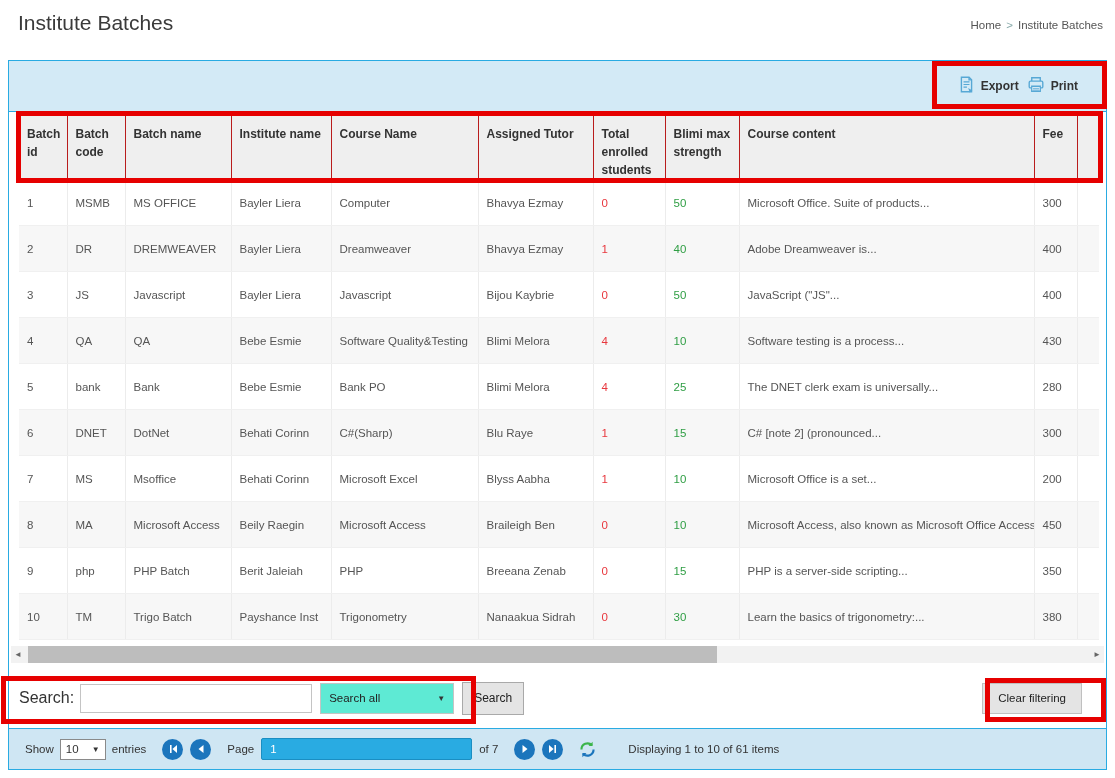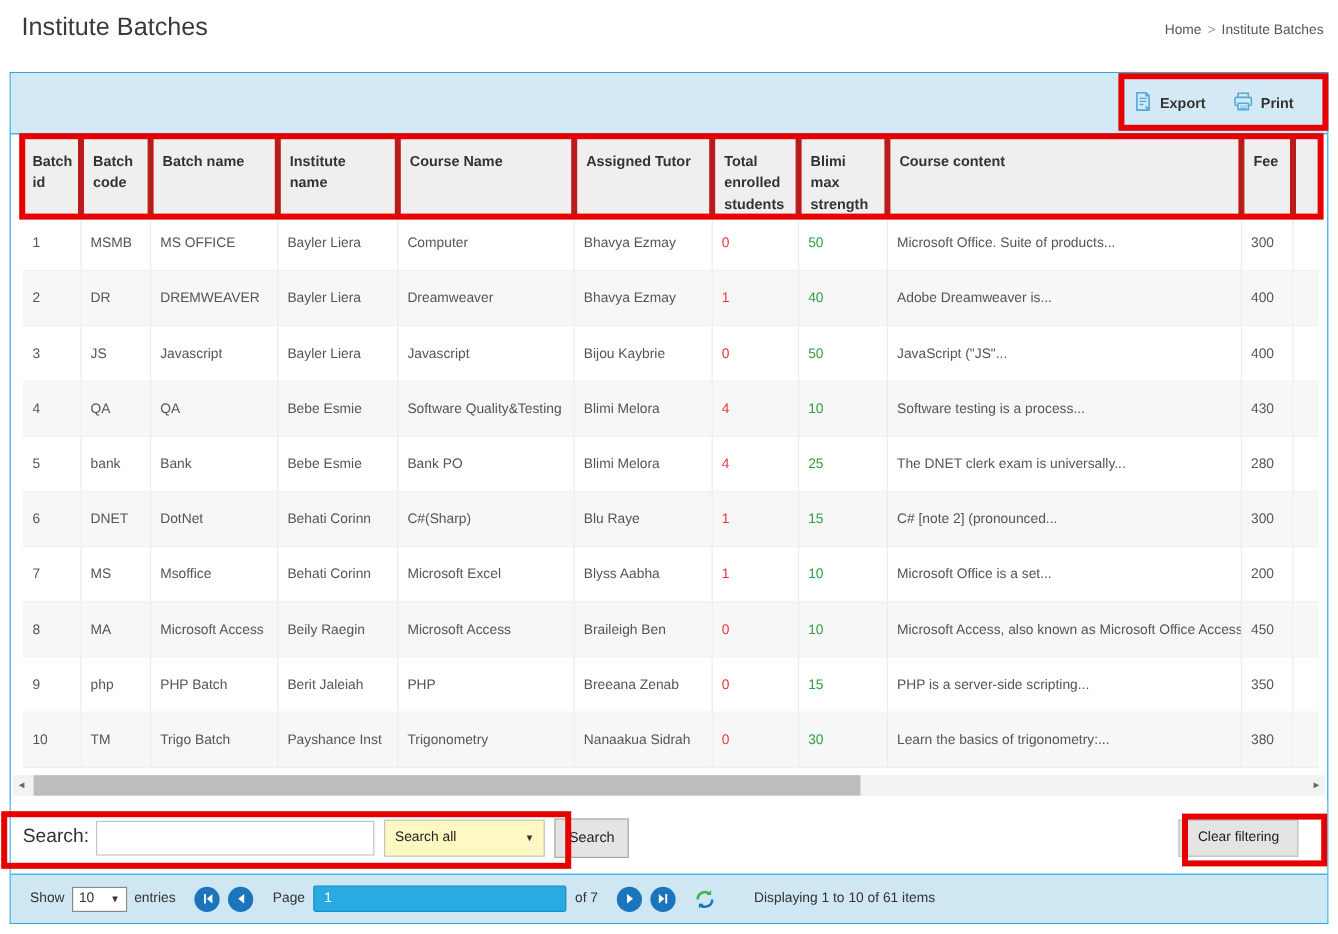--- a/index.html
+++ b/index.html
@@ -13,30 +13,30 @@
   .breadcrumb { font-size:11.5px; color:#555; margin-top:8px; }
   .breadcrumb a { color:#555; text-decoration:none; }
   .crumb-sep { color:#8aa; margin:0 5px; }
 
   
   .panel { position:absolute; left:8px; top:60px; width:1099px; height:710px;
            border:1px solid #29abe2; background:#fff; }
 
   .toolbar { height:51px; background:#d3eaf6; border-bottom:1px solid #29abe2;
              display:flex; align-items:center; justify-content:flex-end;
-             gap:22px; padding-right:28px; }
+             gap:8px; padding-right:28px; }
   .tool-btn { display:flex; align-items:center; gap:6px; font-size:12px;
               font-weight:bold; color:#333; cursor:pointer; background:none; border:none;
               font-family:"Liberation Sans", sans-serif; }
 
   
   table { border-collapse:collapse; table-layout:fixed; width:1080px; margin:0 0 0 10px; }
   thead th { background:#efefef; font-size:12px; font-weight:bold; color:#333;
              text-align:left; vertical-align:top; padding:13px 8px 0 8px; height:67px;
-             border-right:5px solid #b91c1c; border-bottom:1px solid #ddd; line-height:1.5; }
+             border-right:1px solid #b91c1c; border-bottom:1px solid #ddd; line-height:1.5; }
   thead th:last-child { border-right:none; }
   tbody td { font-size:11.5px; color:#555; padding:0 8px; height:46px;
              border-right:1px solid #ececec; border-bottom:1px solid #f0f0f0;
              overflow:hidden; white-space:nowrap; }
   tbody td:last-child { border-right:none; }
   tbody tr:nth-child(even) { background:#f7f7f7; }
   td.c-red { color:#e8373d; }
   td.c-green { color:#2f9e44; }
 
   
@@ -49,21 +49,21 @@
   .hs-left { left:0; } .hs-right { right:0; }
   .hscroll-thumb { position:absolute; left:17px; top:0; height:17px; width:63%;
                    background:#bdbdbd; cursor:grab; }
 
   
   .search-row { height:60px; display:flex; align-items:center; padding:0 10px;
                 background:#fff; }
   .search-label { font-size:16px; color:#333; }
   .search-input { width:232px; height:29px; border:1px solid #c4c4c4; margin-left:6px;
                   font-size:12px; padding:0 6px; font-family:"Liberation Sans",sans-serif; }
-  .fake-select { width:134px; height:31px; border:1px solid #c4c4c4; background:#fef9c3;
+  .fake-select { width:134px; height:31px; border:1px solid #c4c4c4; background:#5eead4;
                  display:flex; align-items:center; justify-content:space-between;
                  padding:0 8px; font-size:11.5px; color:#222; margin-left:8px; cursor:pointer; }
   .caret { font-size:8px; color:#333; }
   .search-btn { height:33px; padding:0 11px; background:#e4e4e4; border:1px solid #a9a9a9;
                 font-size:12px; color:#222; margin-left:8px; cursor:pointer;
                 font-family:"Liberation Sans",sans-serif; }
   .clear-btn { margin-left:auto; margin-right:14px; height:31px; padding:0 15px;
                background:#e4e4e4; border:1px solid #c0c0c0; font-size:11.5px; color:#222;
                cursor:pointer; font-family:"Liberation Sans",sans-serif; }
 

